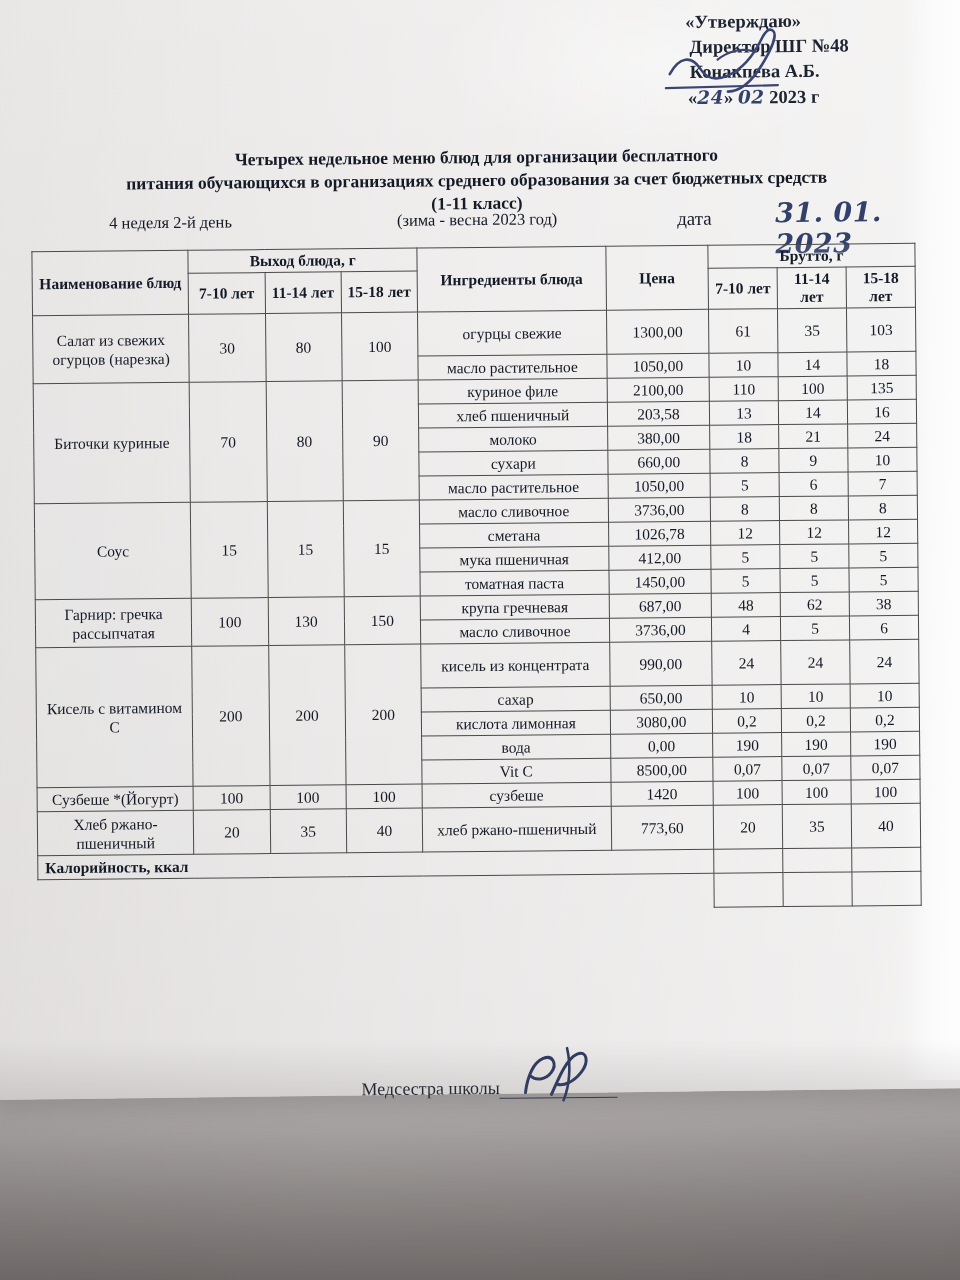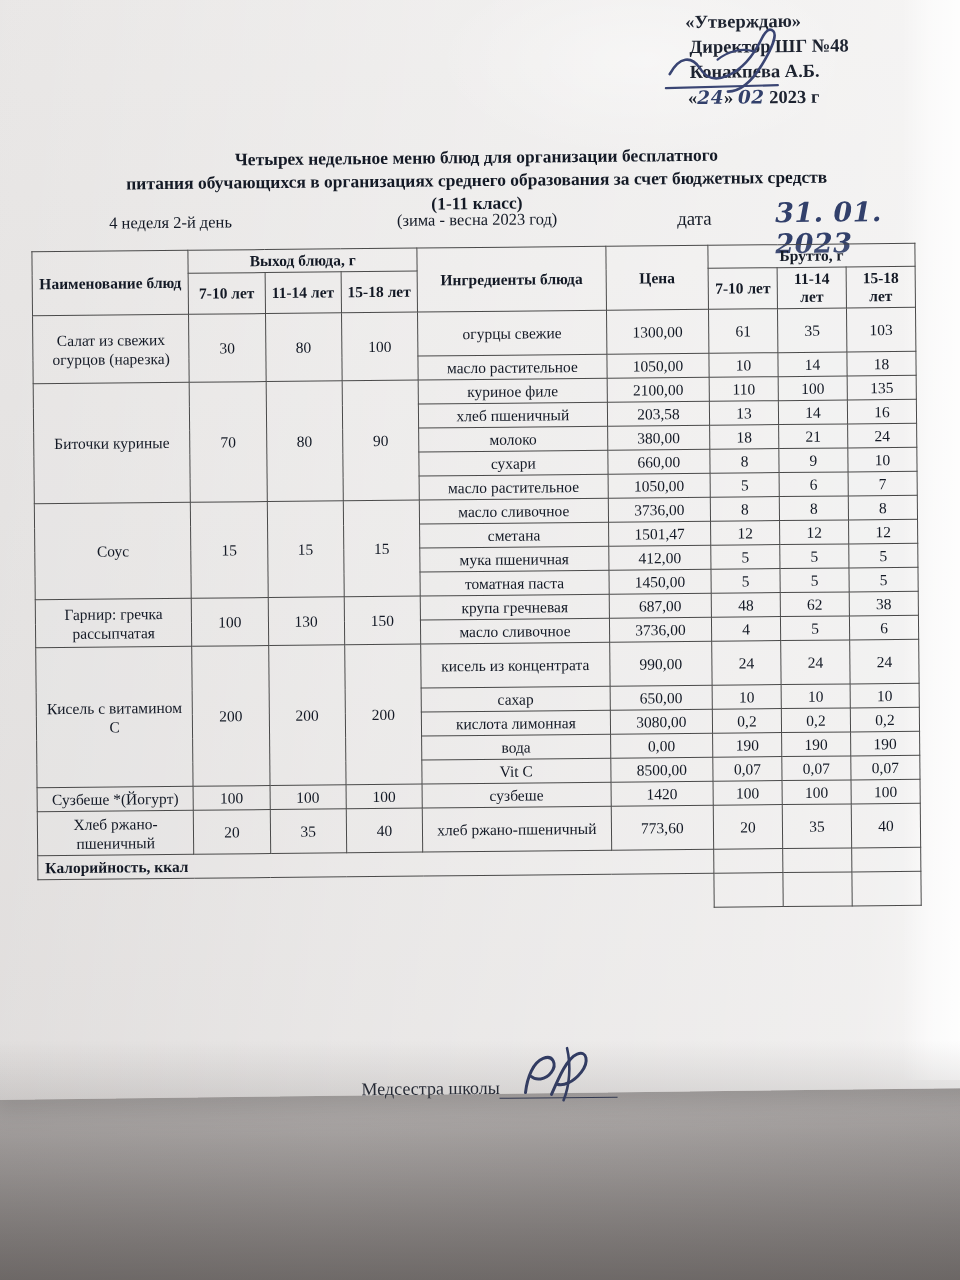--- a/index.html
+++ b/index.html
@@ -330,21 +330,21 @@
             <td rowspan="4">15</td>
             <td rowspan="4">15</td>
             <td class="ing">масло сливочное</td>
             <td class="price">3736,00</td>
             <td>8</td>
             <td>8</td>
             <td>8</td>
           </tr>
           <tr>
             <td class="ing">сметана</td>
-            <td class="price">1501,47</td>
+            <td class="price">1026,78</td>
             <td>12</td>
             <td>12</td>
             <td>12</td>
           </tr>
           <tr>
             <td class="ing">мука пшеничная</td>
             <td class="price">412,00</td>
             <td>5</td>
             <td>5</td>
             <td>5</td>

